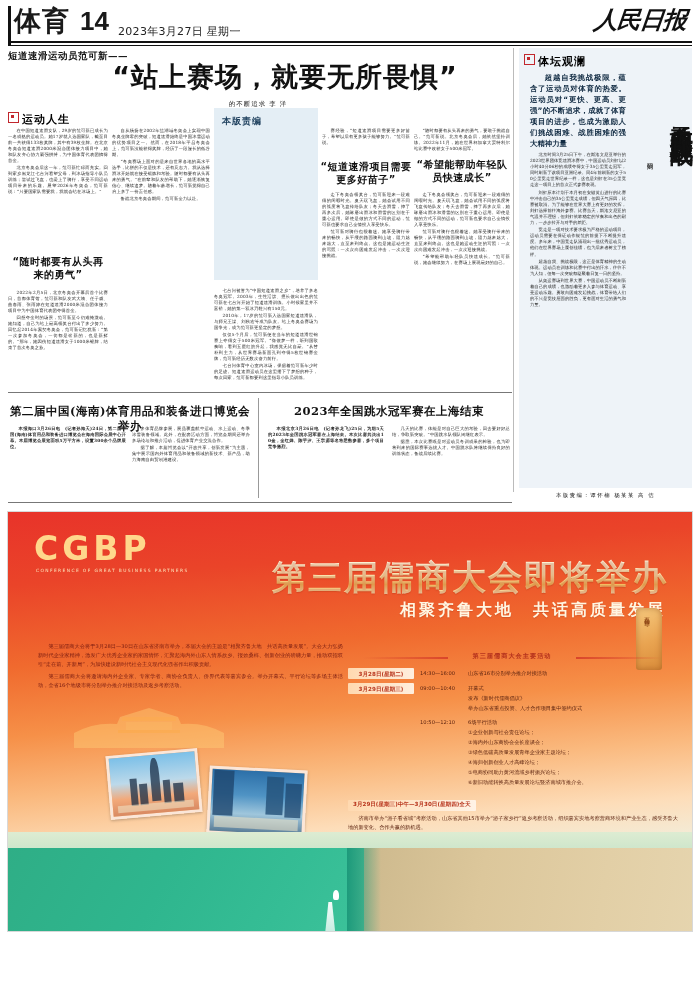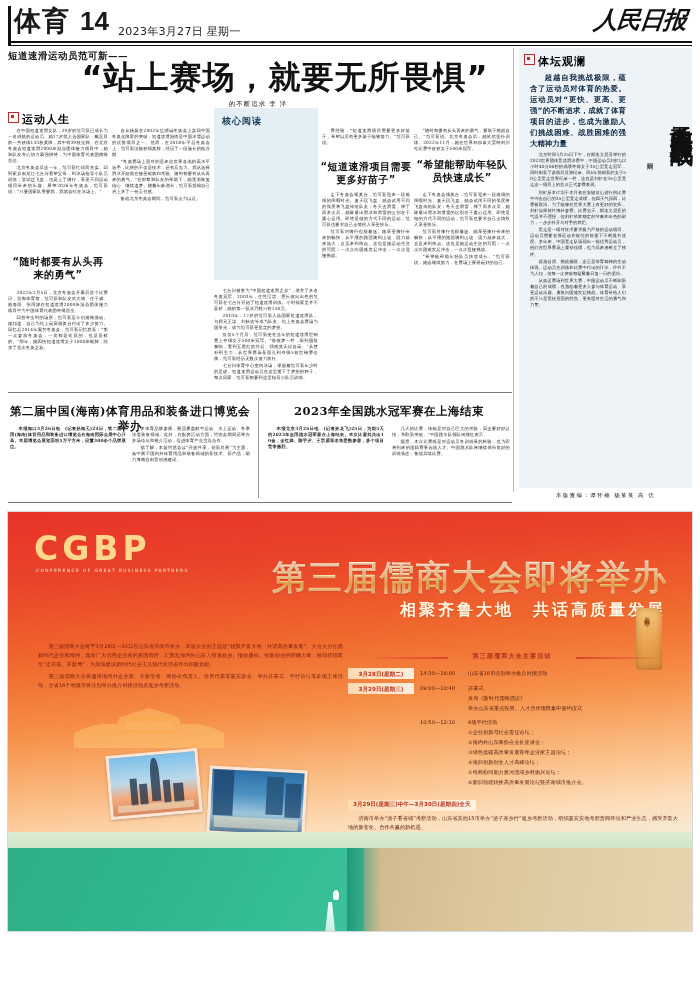--- a/index.html
+++ b/index.html
@@ -17,21 +17,21 @@
             font-size:26px;color:#1a1a1a;line-height:30px;}
   .mast-date{position:absolute;left:118px;top:24px;font-family:"DejaVu Sans",sans-serif;font-size:11px;
              color:#222;letter-spacing:.3px;}
   .logo-cn{position:absolute;right:14px;top:4px;font-family:"DejaVu Serif",serif;font-weight:bold;
            font-size:24px;font-style:italic;color:#111;letter-spacing:-1px;transform:skewX(-6deg);}
 
   
   .kicker{position:absolute;left:8px;top:50px;font-family:"DejaVu Serif",serif;font-weight:bold;font-size:9.5px;
           color:#111;letter-spacing:.5px;}
   .main-head{position:absolute;left:60px;top:62px;width:450px;text-align:center;
-             font-family:"DejaVu Sans",sans-serif;font-weight:bold;font-size:32px;letter-spacing:1px;
+             font-family:"DejaVu Sans",sans-serif;font-weight:bold;font-size:27px;letter-spacing:1px;
              color:#111;line-height:30px;}
   .byline{position:absolute;left:0;top:100px;width:516px;text-align:center;font-family:"DejaVu Serif",serif;
           font-size:6.5px;color:#222;letter-spacing:1px;}
 
   .col-label{font-family:"DejaVu Sans",sans-serif;font-weight:bold;font-size:11px;color:#000000;
              letter-spacing:1px;white-space:nowrap;}
   .col-label .sq{display:inline-block;width:9px;height:9px;border:1.4px solid #c1272d;margin-right:3px;
                  position:relative;top:0px;}
   .col-label .sq::after{content:"";position:absolute;left:1.5px;top:1.5px;width:3px;height:3px;background:#c1272d;}
 
@@ -172,21 +172,21 @@
 
   <div class="kicker">短道速滑运动员范可新——</div>
   <div class="main-head">“站上赛场，就要无所畏惧”</div>
   <div class="byline">的不断追求  李  洋</div>
 
   <div class="col-label label-yd">
     <span class="sq"></span><span>运动人生</span>
   </div>
 
   <div class="corebox">
-    <div class="ttl">核心阅读</div>
+    <div class="ttl">本版责编</div>
   </div>
 
   <div class="tcol" style="left:8px;top:128px;width:100px;">
     <p>在中国短道速滑女队，29岁的范可新已成长为一名成熟的运动员。她17岁就入选国家队，截至目前一共获得133枚奖牌，其中有39枚金牌。在北京冬奥会短道速滑2000米混合团体接力项目中，她和队友齐心协力顽强拼搏，为中国体育代表团摘得首金。</p>
     <p>北京冬奥会后这一年，范可新忙碌而充实。回到家乡黑龙江七台河看望父母，到冰场指导小队员训练；尝试过飞盘，也爱上了骑行，享受不同运动项目带来的乐趣。展望2026年冬奥会，范可新说：“只要国家队需要我，我就会站在冰场上。”</p>
   </div>
   <div class="subhead" style="left:8px;top:255px;width:100px;">“随时都要有从头再来的勇气”</div>
   <div class="tcol" style="left:8px;top:290px;width:100px;height:100px;overflow:hidden;">
     <p>2022年2月5日，北京冬奥会开幕后首个比赛日，首都体育馆，范可新和队友武大靖、任子威、曲春雨、张雨婷在短道速滑2000米混合团体接力项目中为中国体育代表团夺得首金。</p>
     <p>回想夺金时的场景，范可新至今仍难掩激动。她知道，自己为站上最高领奖台付出了多少努力。回忆起2014年索契冬奥会，范可新记忆犹新：“第一次参加冬奥会，一切都是崭新的，也是新鲜的。”那年，她因伤短道速滑女子1000米银牌，结束了首次冬奥之旅。</p>

